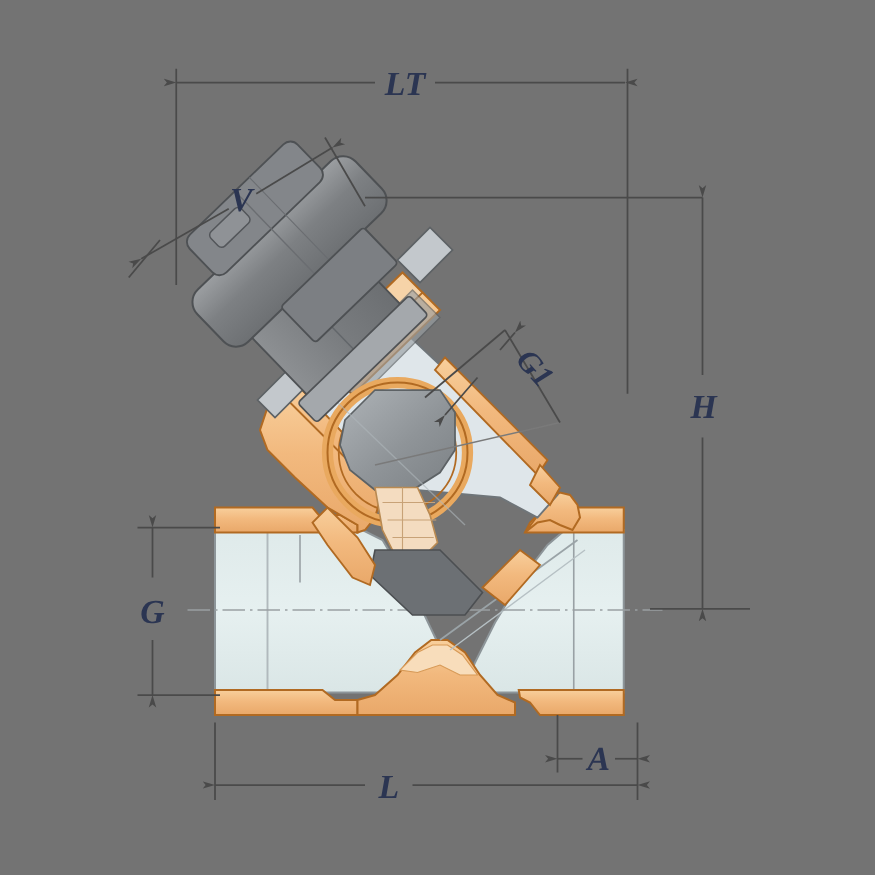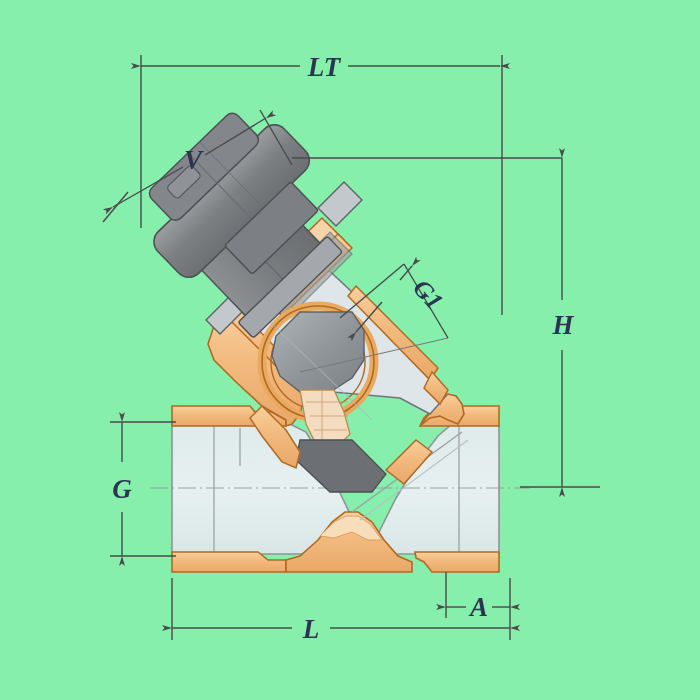--- a/index.html
+++ b/index.html
@@ -1,19 +1,19 @@
 <!DOCTYPE html>
 <html><head>
 <meta charset="utf-8">
 <style>
   html,body{margin:0;padding:0;background:#ffffff;}
   #stage{
     position:relative;
     width:700px;height:700px;
-    background:#86efac;
+    background:#737373;
     overflow:hidden;
     font-family:"Liberation Serif", serif;
   }
   #stage svg{display:block;width:700px;height:700px;}
   .dimtext{
     font-family:"Liberation Serif", serif;
     font-style:italic;
     font-weight:700;
     fill:#2b3552;
     font-size:27px;

